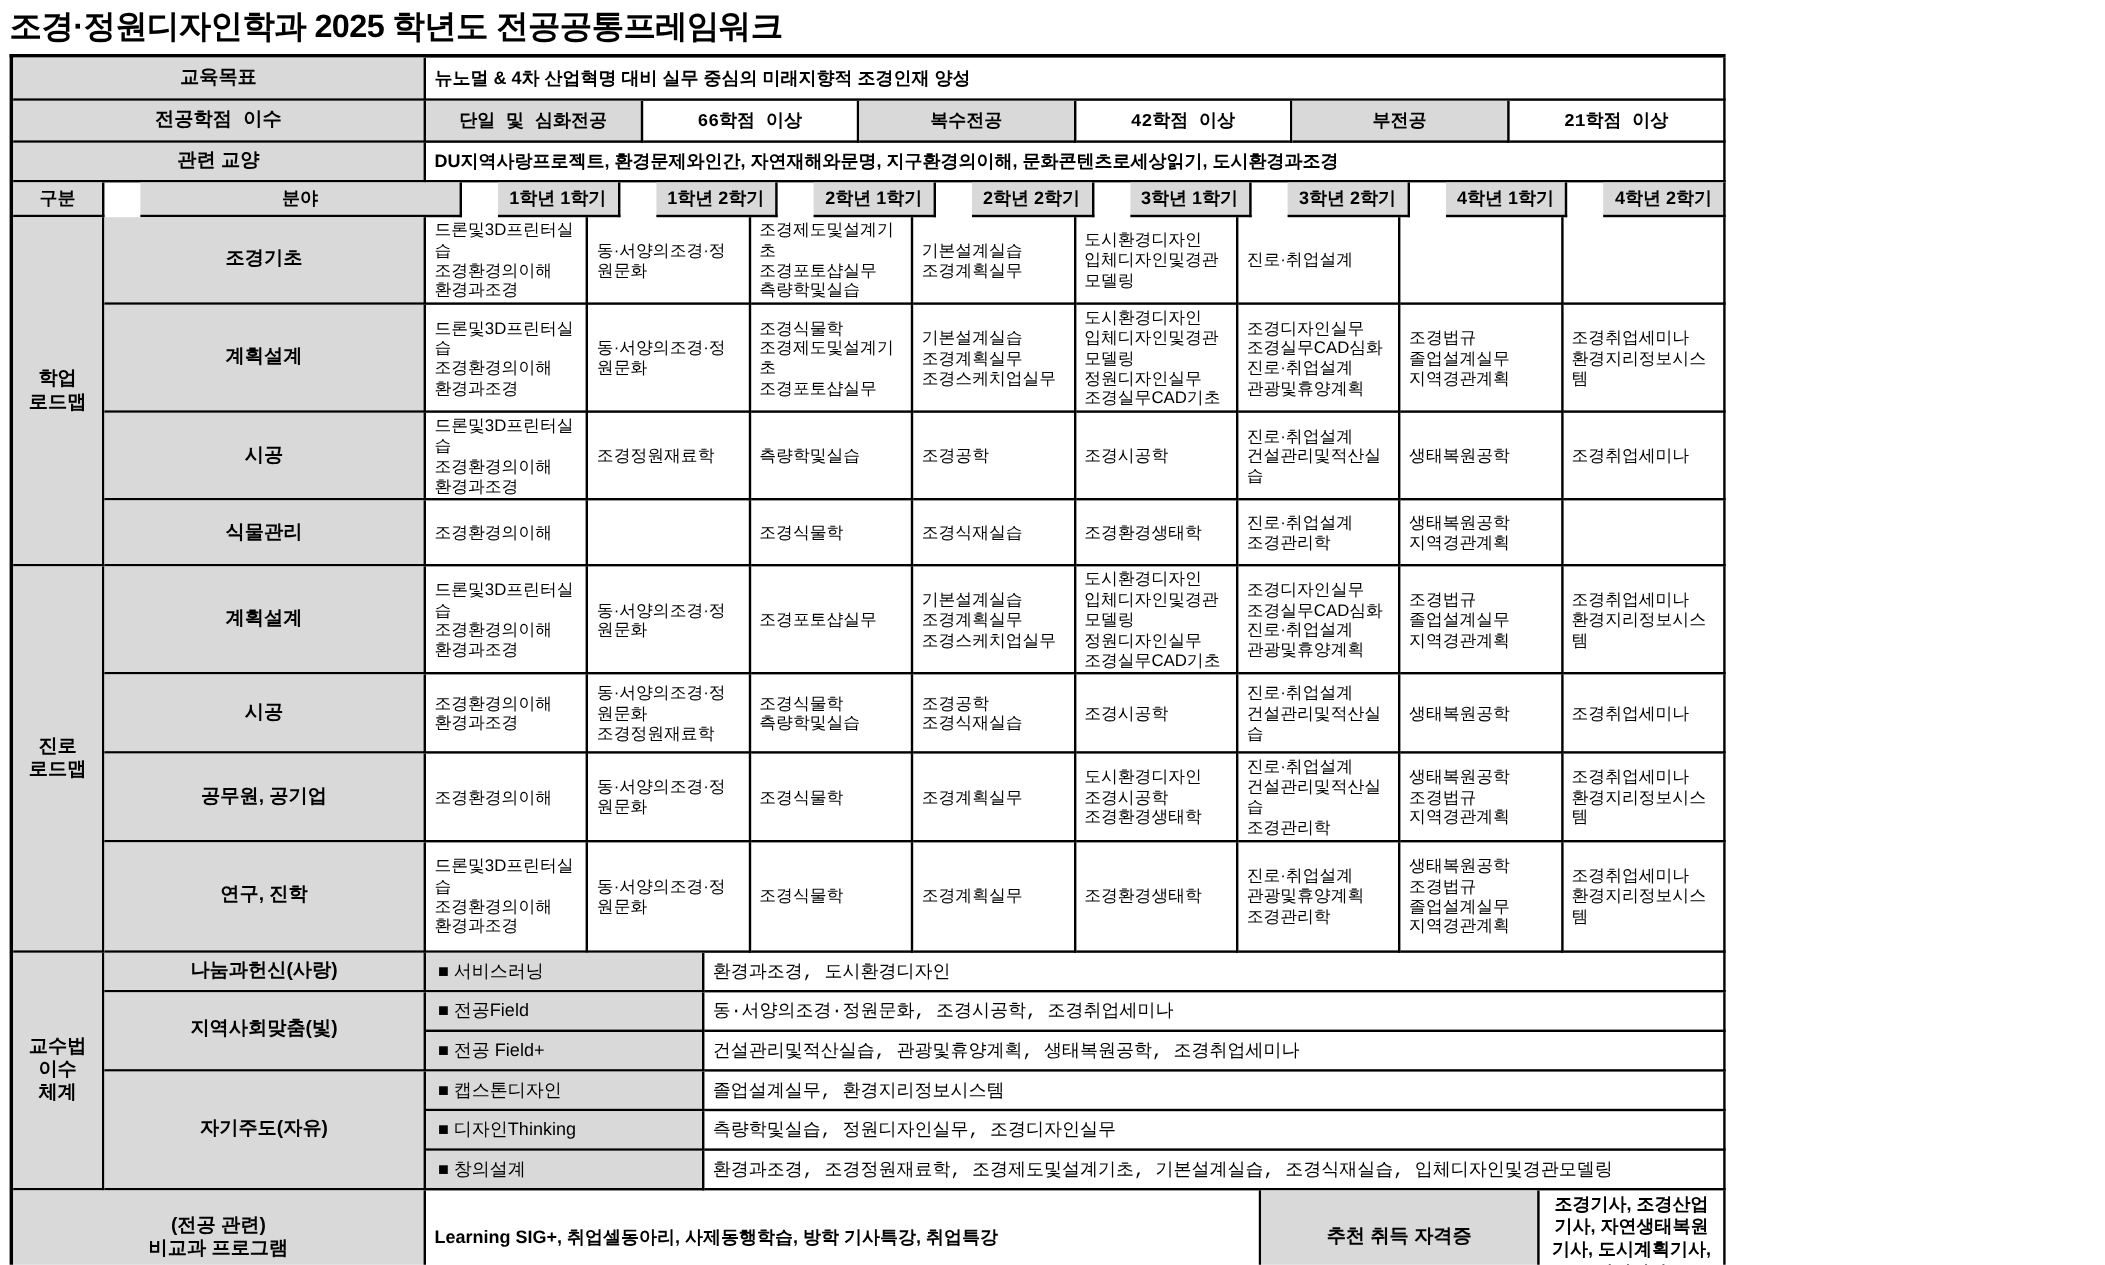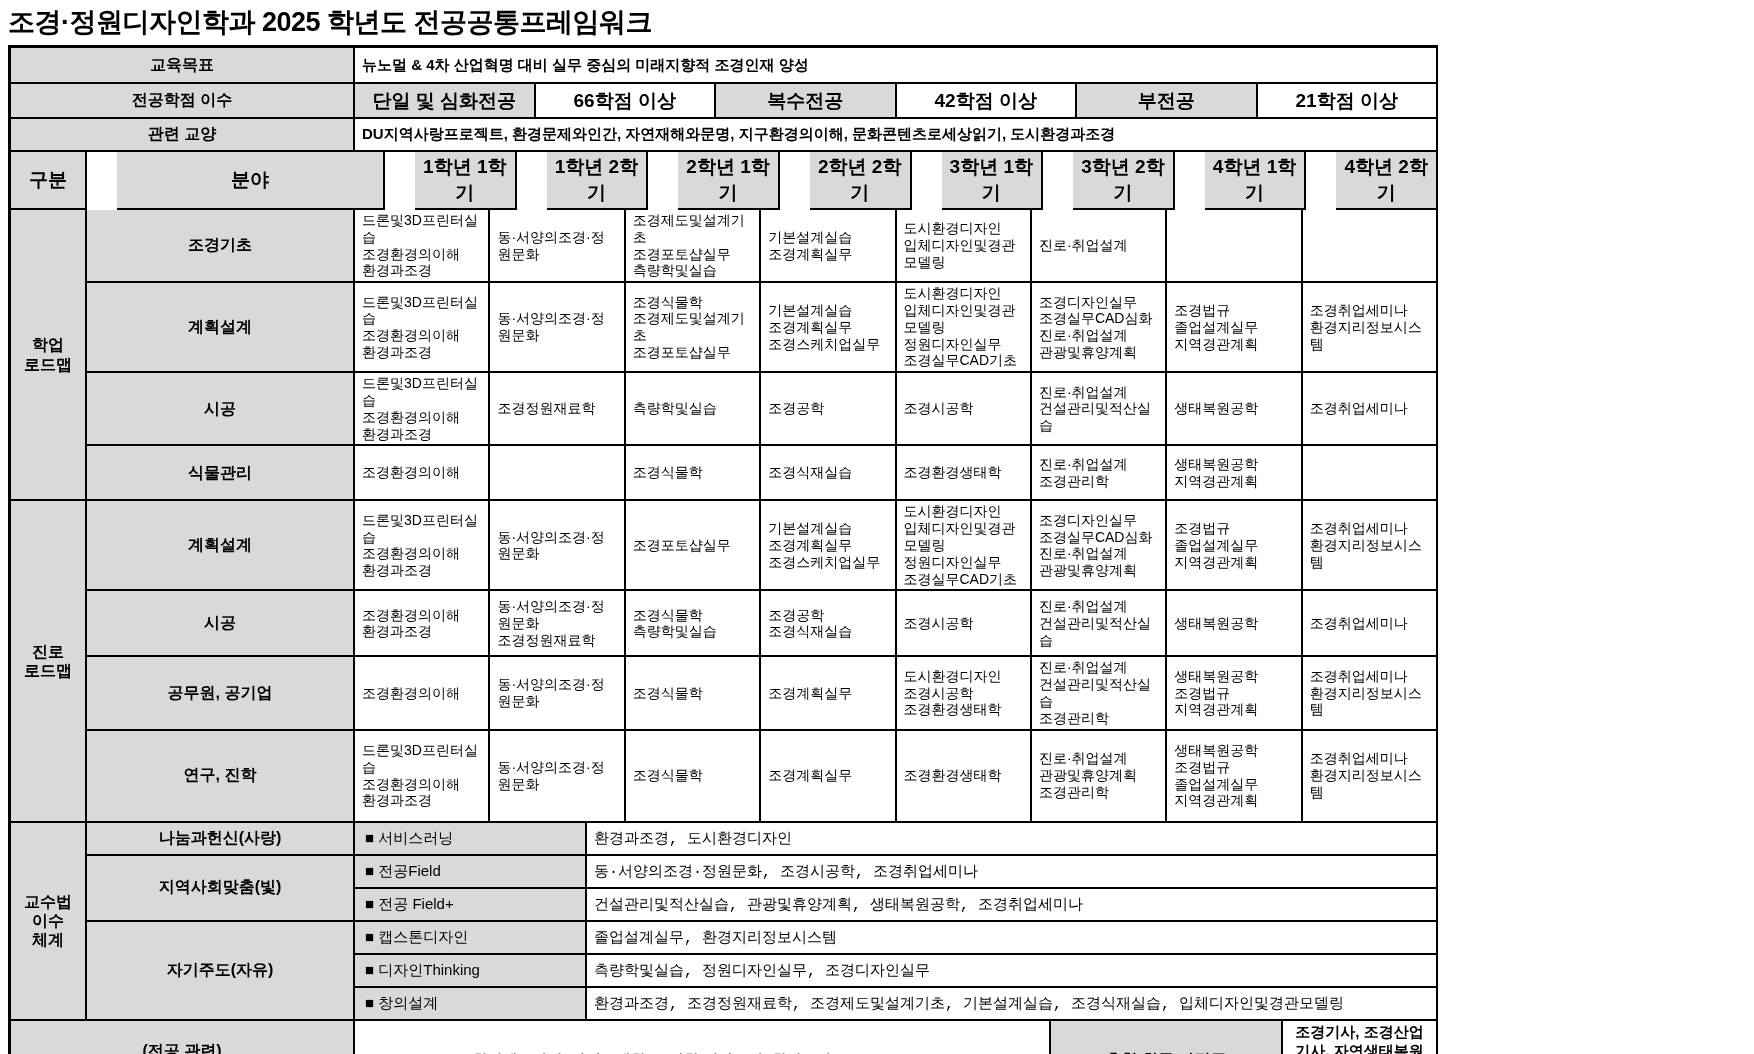--- a/index.html
+++ b/index.html
@@ -5,26 +5,26 @@
   html,body{margin:0;padding:0;background:#fff;}
   body{width:1754px;height:1054px;overflow:hidden;
        font-family:"Liberation Sans","DejaVu Sans",sans-serif;color:#000;}
   .page{position:relative;width:1754px;}
   .title{font-size:27px;font-weight:bold;margin:4px 0 5px 8px;letter-spacing:-0.5px;}
   .tbl{margin-left:8px;width:1430px;border-top:3px solid #000;border-left:3px solid #000;box-sizing:border-box;}
   .c{border-right:2px solid #000;border-bottom:2px solid #000;box-sizing:border-box;
      display:flex;align-items:center;padding:2px 7px;overflow:hidden;}
   .gray{background:#d9d9d9;}
   .lbl{justify-content:center;text-align:center;font-weight:bold;font-size:16px;white-space:pre-line;line-height:1.15;}
-  .hcol{justify-content:center;text-align:center;font-weight:bold;font-size:19px;}
+  .hcol{justify-content:center;text-align:center;font-weight:bold;font-size:15px;}
   .val{font-weight:bold;font-size:15px;text-align:center;}
   .course{font-size:14px;line-height:1.2;white-space:pre-line;font-weight:normal;}
   .r{display:grid;}
   .r-goal{grid-template-columns:344px 1fr;}
-  .r-credits{grid-template-columns:344px repeat(6,1fr);}
+  .r-credits{grid-template-columns:344px repeat(6,1fr);font-family:Liberation Mono, monospace;}
   .r-header{grid-template-columns:76px 268px repeat(8,1fr);}
   .sect{display:grid;grid-template-columns:76px 1fr;}
   .sectlbl{border-right:2px solid #000;border-bottom:2px solid #000;box-sizing:border-box;
            display:flex;align-items:center;justify-content:center;text-align:center;
            font-weight:bold;font-size:16px;white-space:pre-line;line-height:1.2;}
   .rows{display:flex;flex-direction:column;}
   .r-road{grid-template-columns:268px repeat(8,1fr);}
   .pgroup{display:grid;grid-template-columns:268px 1fr;}
   .p-rows{display:flex;flex-direction:column;}
   .r-ped{grid-template-columns:232px 1fr;min-height:33px;}

